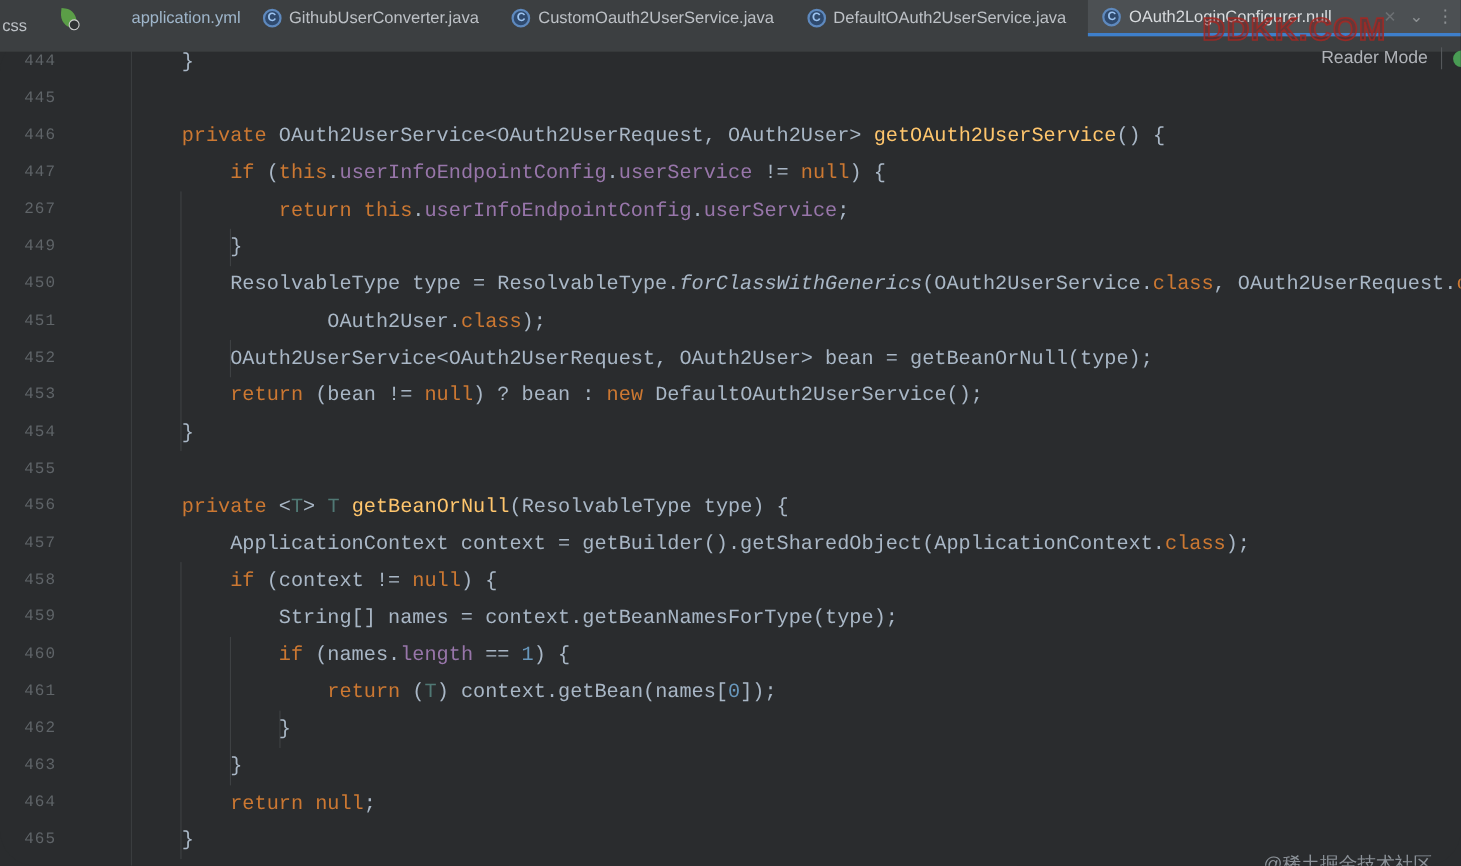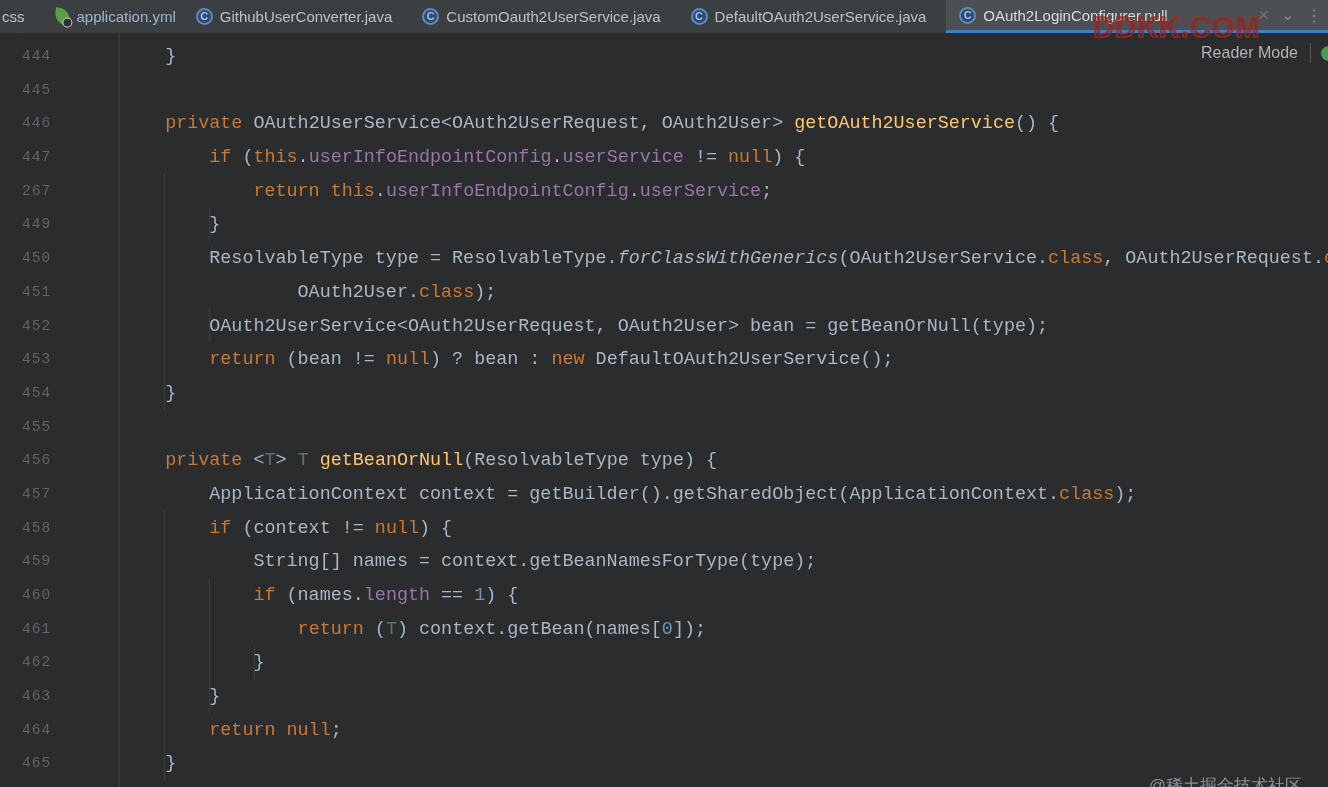--- a/index.html
+++ b/index.html
@@ -3,32 +3,32 @@
 <meta charset="utf-8">
 <style>
   html,body{margin:0;padding:0;}
   body{
     width:1328px;height:787px;overflow:hidden;position:relative;
     background:var(--editor_bg,#2A2C2E);
     font-family:"Liberation Sans",sans-serif;
   }
   
   .tabbar{
-    position:absolute;top:0;left:0;right:0;height:33px;
+    position:absolute;top:0;left:0;right:0;height:47px;
     background:var(--tabbar_bg,#3C3F41);
     display:flex;align-items:stretch;z-index:5;
   }
   .partial-tab{
     align-self:center;padding-left:2px;color:#BDC1C6;font-size:15px;
   }
   .tab{
     display:flex;align-items:center;gap:7px;height:33px;box-sizing:border-box;
     color:#BDC1C6;font-size:15px;white-space:nowrap;cursor:default;
   }
-  .tab.yml .tab-label{color:#9FB6CB;}
+  .tab.yml .tab-label{color:#9FB6CB;margin-left:43px;}
   .tab.active{
     background:var(--active_tab_bg,#4C5053);
     border-bottom:3px solid var(--tab_underline,#3E7FCB);
     color:#D8DBDE;flex:1;padding-left:13px;
   }
   .jclass{
     flex:none;width:17px;height:17px;border-radius:50%;
     background:#2F4A6E;border:2px solid #5E89BE;box-sizing:border-box;
     color:#9CC3F0;font:600 11px/13px "Liberation Sans",sans-serif;
     text-align:center;

